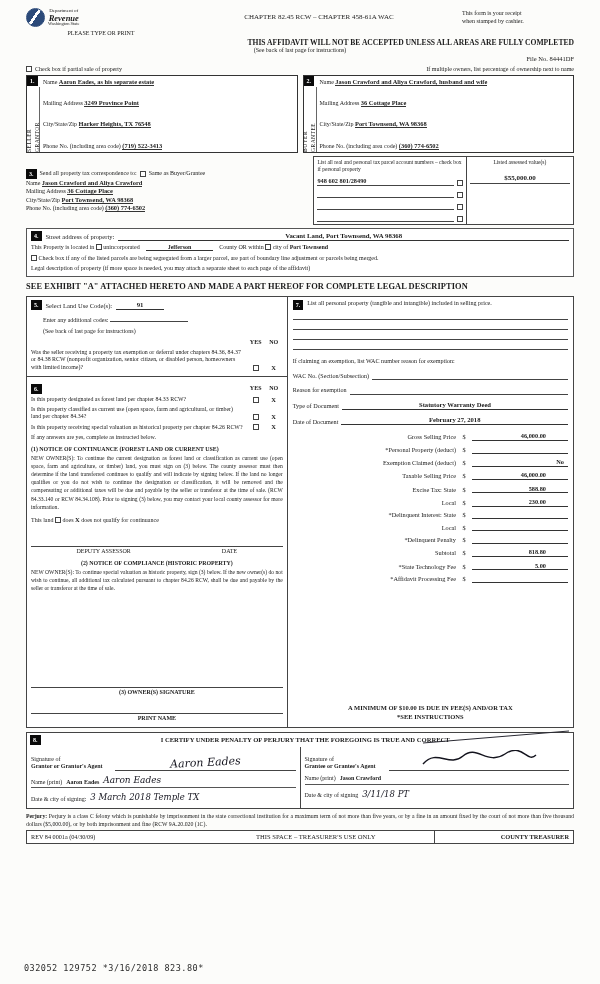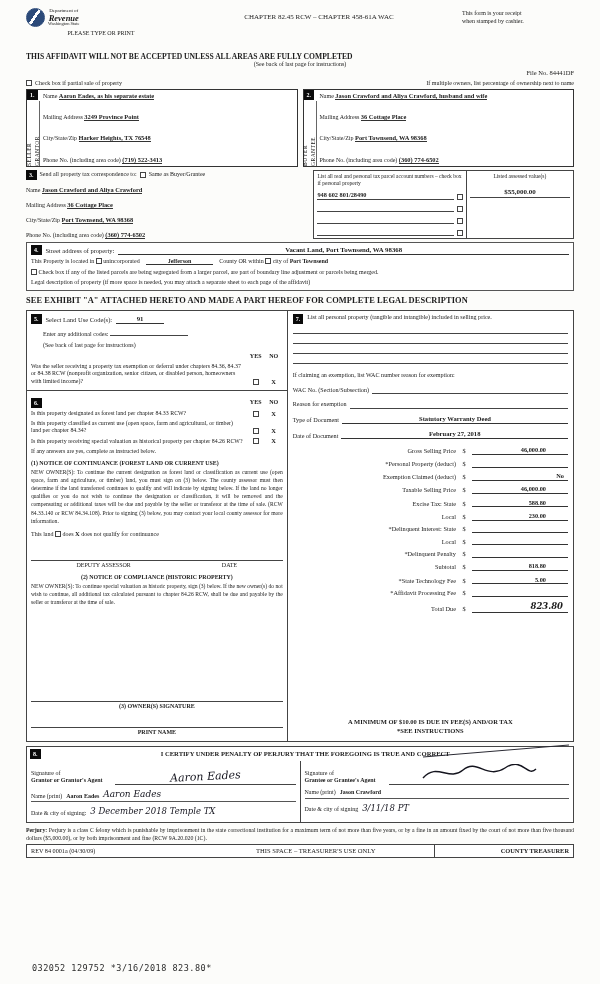--- a/index.html
+++ b/index.html
@@ -16,37 +16,37 @@
 .logo{display:flex;align-items:center;gap:3px;}
 .logo-circle{width:19px;height:19px;border-radius:50%;background:linear-gradient(125deg,#2c4a79 40%,#fff 40%,#fff 52%,#2c4a79 52%);border:1px solid #2c4a79;flex:none;}
 .logo-l1{font-size:5px;line-height:1.1;}
 .logo-l2{font-size:8.5px;font-weight:bold;font-style:italic;line-height:0.95;}
 .logo-l3{font-size:4.5px;line-height:1.1;}
 .please{font-size:6px;margin-top:3px;}
 .hdr-c{flex:1;text-align:center;padding-top:4px;}
 .title{font-size:11px;font-weight:bold;letter-spacing:0.2px;}
 .chapter{font-size:7px;margin-top:1px;}
 .hdr-r{width:112px;font-size:6px;padding-top:2px;}
-.warn{text-align:left;font-weight:bold;font-size:7.6px;margin-top:14px;}
+.warn{text-align:right;font-weight:bold;font-size:7.6px;margin-top:0;}
 .seeback{text-align:center;font-size:6px;}
 .fileno{text-align:right;font-size:6.5px;margin-top:1px;}
 
 .toprow{display:flex;justify-content:space-between;align-items:flex-end;font-size:6px;margin-top:2px;}
 .toprow .cbl{display:flex;gap:3px;align-items:center;}
 
 .parties{display:flex;gap:5px;margin-top:2px;}
 .party{flex:1;border:1px solid #333;position:relative;height:78px;background:#fff;}
 .party .badge{position:absolute;top:0;left:0;}
 .sidebar{position:absolute;left:0;top:11px;bottom:0;width:13px;border-right:1px solid #666;display:flex;justify-content:center;gap:1px;padding-top:2px;}
 .vlabel{writing-mode:vertical-rl;transform:rotate(180deg);font-size:5.5px;letter-spacing:0.5px;}
 .pfields{position:absolute;left:16px;right:3px;top:2px;bottom:2px;display:flex;flex-direction:column;justify-content:space-between;}
 .frow{font-size:6px;}
 .frow .val{font-size:6.4px;}
 
-.sec3{display:flex;gap:16px;margin-top:3px;}
+.sec3{display:flex;gap:16px;margin-top:3px;align-items:center;}
 .s3l{flex:1.05;display:flex;flex-direction:column;justify-content:space-between;}
 .s3head{display:flex;gap:3px;align-items:center;font-size:6px;}
 .s3r{flex:1;border:1px solid #444;display:flex;background:#fff;}
 .pcol{flex:1.45;padding:2px 3px;border-right:1px solid #444;}
 .colhead{font-size:5.5px;line-height:1.2;}
 .prow{display:flex;align-items:flex-end;gap:3px;margin-top:5px;}
 .prow .line{flex:1;}
 .pnum{font-weight:bold;font-size:6.3px;border-bottom:1px solid #444;flex:1;}
 .vcol{flex:1;padding:2px 3px;text-align:center;}
 .assessed{font-weight:bold;font-size:7px;border-bottom:1px solid #444;margin-top:8px;padding-bottom:1px;}
@@ -114,21 +114,21 @@
 .hw{font-family:"DejaVu Serif",serif;font-style:italic;color:#14141e;}
 .s8row{display:flex;align-items:flex-end;gap:4px;font-size:6px;border-bottom:1px solid #555;padding:4px 0 1px;}
 .s8row:last-child{border-bottom:none;}
 
 .perjury{font-size:5.8px;line-height:1.4;text-align:justify;margin-top:3px;}
 .footrow{border:1px solid #444;display:flex;margin-top:2px;background:#fff;}
 .footrow>div{padding:2px 4px;}
 .frev{flex:1;font-size:6.2px;}
 .ftreas{flex:1.4;text-align:center;font-size:6.6px;}
 .fcounty{flex:0.8;text-align:right;font-weight:bold;font-size:6.4px;border-left:1px solid #444;}
-.stamp{position:absolute;left:32px;bottom:10px;font-family:"DejaVu Sans Mono",monospace;font-size:8.5px;letter-spacing:0.5px;color:#2c2c2c;}
+.stamp{position:absolute;left:24px;bottom:10px;font-family:"DejaVu Sans Mono",monospace;font-size:8.5px;letter-spacing:0.5px;color:#2c2c2c;}
 </style>
 </head>
 <body>
 
 <div class="page">
 
   <div class="hdr">
     <div class="hdr-left">
       <div class="logo">
         <div class="logo-circle"></div>
@@ -405,25 +405,20 @@
         <div class="mrow">
             <span class="mlabel">*State Technology Fee</span>
             <span class="mcur">$</span>
             <span class="mval">5.00</span>
           </div>
         <div class="mrow">
             <span class="mlabel">*Affidavit Processing Fee</span>
             <span class="mcur">$</span>
             <span class="mval"></span>
           </div>
-        <div class="mrow">
-            <span class="mlabel">Total Due</span>
-            <span class="mcur">$</span>
-            <span class="mval hwv">823.80</span>
-          </div>
       </div>
       <div class="minnote">
         <div>A MINIMUM OF $10.00 IS DUE IN FEE(S) AND/OR TAX</div>
         <div>*SEE INSTRUCTIONS</div>
       </div>
     </div>
   </div>
 
   <div class="sec8">
     <div class="s8head">
@@ -442,21 +437,21 @@
           </div>
           <div class="sigarea"><span class="script">Aaron Eades</span></div>
         </div>
         <div class="s8row">
           <span>Name (print)</span>
           <span class="b">Aaron Eades</span>
           <span class="hw" style="font-size:9px">Aaron Eades</span>
         </div>
         <div class="s8row">
           <span>Date &amp; city of signing:</span>
-          <span class="hw" style="font-size:8.5px">3 December 2018    Temple    TX</span>
+          <span class="hw" style="font-size:8.5px">3 March 2018    Temple    TX</span>
         </div>
       </div>
       <div class="s8col">
         <div class="srow">
           <div class="slabels">
             <div>Signature of</div>
             <div class="b">Grantee or Grantee's Agent</div>
           </div>
           <div class="sigarea">
             <svg width="120" height="18">

